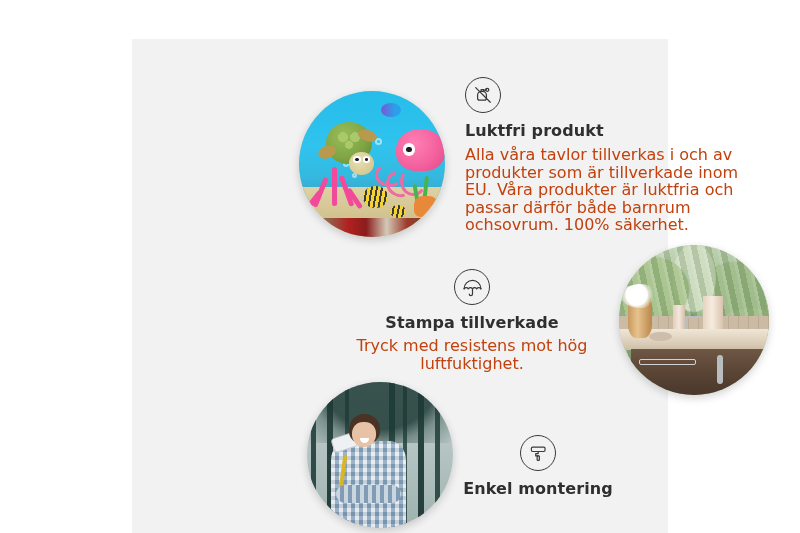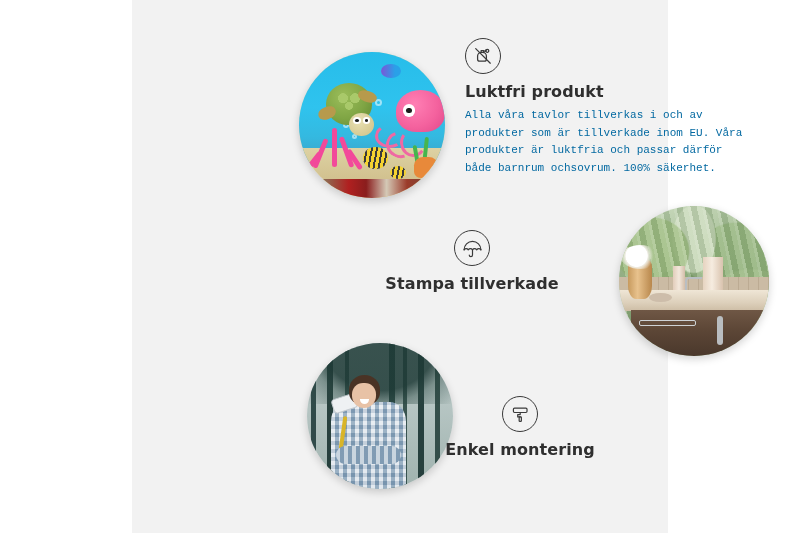--- a/index.html
+++ b/index.html
@@ -3,21 +3,21 @@
 <meta charset="utf-8">
 <title>Product Features</title>
 <style>
   * { margin:0; padding:0; box-sizing:border-box; }
   html, body {
     width:800px; height:533px;
     background:#ffffff;
     font-family:"DejaVu Sans", sans-serif;
     overflow:hidden;
   }
-  #root { position:relative; width:800px; height:400px; background:#ffffff; }
+  #root { position:relative; width:800px; height:400px; background:#ffffff;margin-top:39px; }
 
   .content-panel {
     position:absolute;
     left:132px; top:0;
     width:536px; height:533px;
     background:#f2f2f2;
   }
 
   
   .photo-circle {
@@ -275,39 +275,38 @@
   }
   .icon-circle svg { display:block; }
 
   .feature-title {
     font-size:16px;
     font-weight:700;
     color:#2f2f2f;
     letter-spacing:.1px;
   }
   .feature-desc {
-    font-size:11px;
+    font-size:16px;
     line-height:17.6px;
-    color:#0369a1;
-    font-family:Liberation Mono, monospace;
+    color:#c2410c;
   }
 
   
   #feature-odourless { left:333px; top:38px; width:300px; text-align:left; }
   #feature-odourless .icon-circle { margin-bottom:8px; }
   #feature-odourless .feature-title { margin-bottom:6px; }
   #feature-odourless .feature-desc { width:288px; }
 
   
   #feature-waterproof { left:190px; top:230px; width:300px; text-align:center; }
   #feature-waterproof .icon-circle { margin:0 auto 8px auto; }
   #feature-waterproof .feature-title { margin-bottom:5px; }
 
   
-  #feature-easyinstall { left:258px; top:396px; width:260px; text-align:center; }
+  #feature-easyinstall { left:276px; top:396px; width:260px; text-align:center; }
   #feature-easyinstall .icon-circle { margin:0 auto 8px auto; }
   #feature-easyinstall .feature-title { margin-bottom:5px; }
 </style>
 </head>
 <body>
 
 <div id="root">
 
   <div class="content-panel">
 
@@ -395,20 +394,21 @@
 
     <div class="feature" id="feature-waterproof">
       <div class="icon-circle">
         <svg width="23" height="23" viewBox="0 0 24 24" fill="none" stroke="#3a3a3a" stroke-width="1.25" stroke-linecap="round" stroke-linejoin="round">
           <path d="M3.2 13.4a8.8 8.8 0 0 1 17.6 0"></path>
           <path d="M3.2 13.4c1.1-1.7 3.3-1.7 4.4 0 1.1-1.7 3.3-1.7 4.4 0 1.1-1.7 3.3-1.7 4.4 0 1.1-1.7 3.3-1.7 4.4 0"></path>
           <path d="M12 13.4v5.4a1.7 1.7 0 0 1-3.4 0"></path>
         </svg>
       </div>
       <div class="feature-title">Stampa tillverkade</div>
+      <div class="feature-desc">Tryck med resistens mot hög luftfuktighet.</div>
     </div>
 
     <div class="feature" id="feature-easyinstall">
       <div class="icon-circle">
         <svg width="23" height="23" viewBox="0 0 24 24" fill="none" stroke="#3a3a3a" stroke-width="1.25" stroke-linecap="round" stroke-linejoin="round">
           <rect x="4.6" y="5.3" width="14.2" height="4.6" rx="1.2"></rect>
           <path d="M11.7 9.9v2.2h-2.6v2.4h2.6"></path>
           <rect x="10.6" y="14.5" width="2.3" height="4.6" rx=".7"></rect>
         </svg>
       </div>

